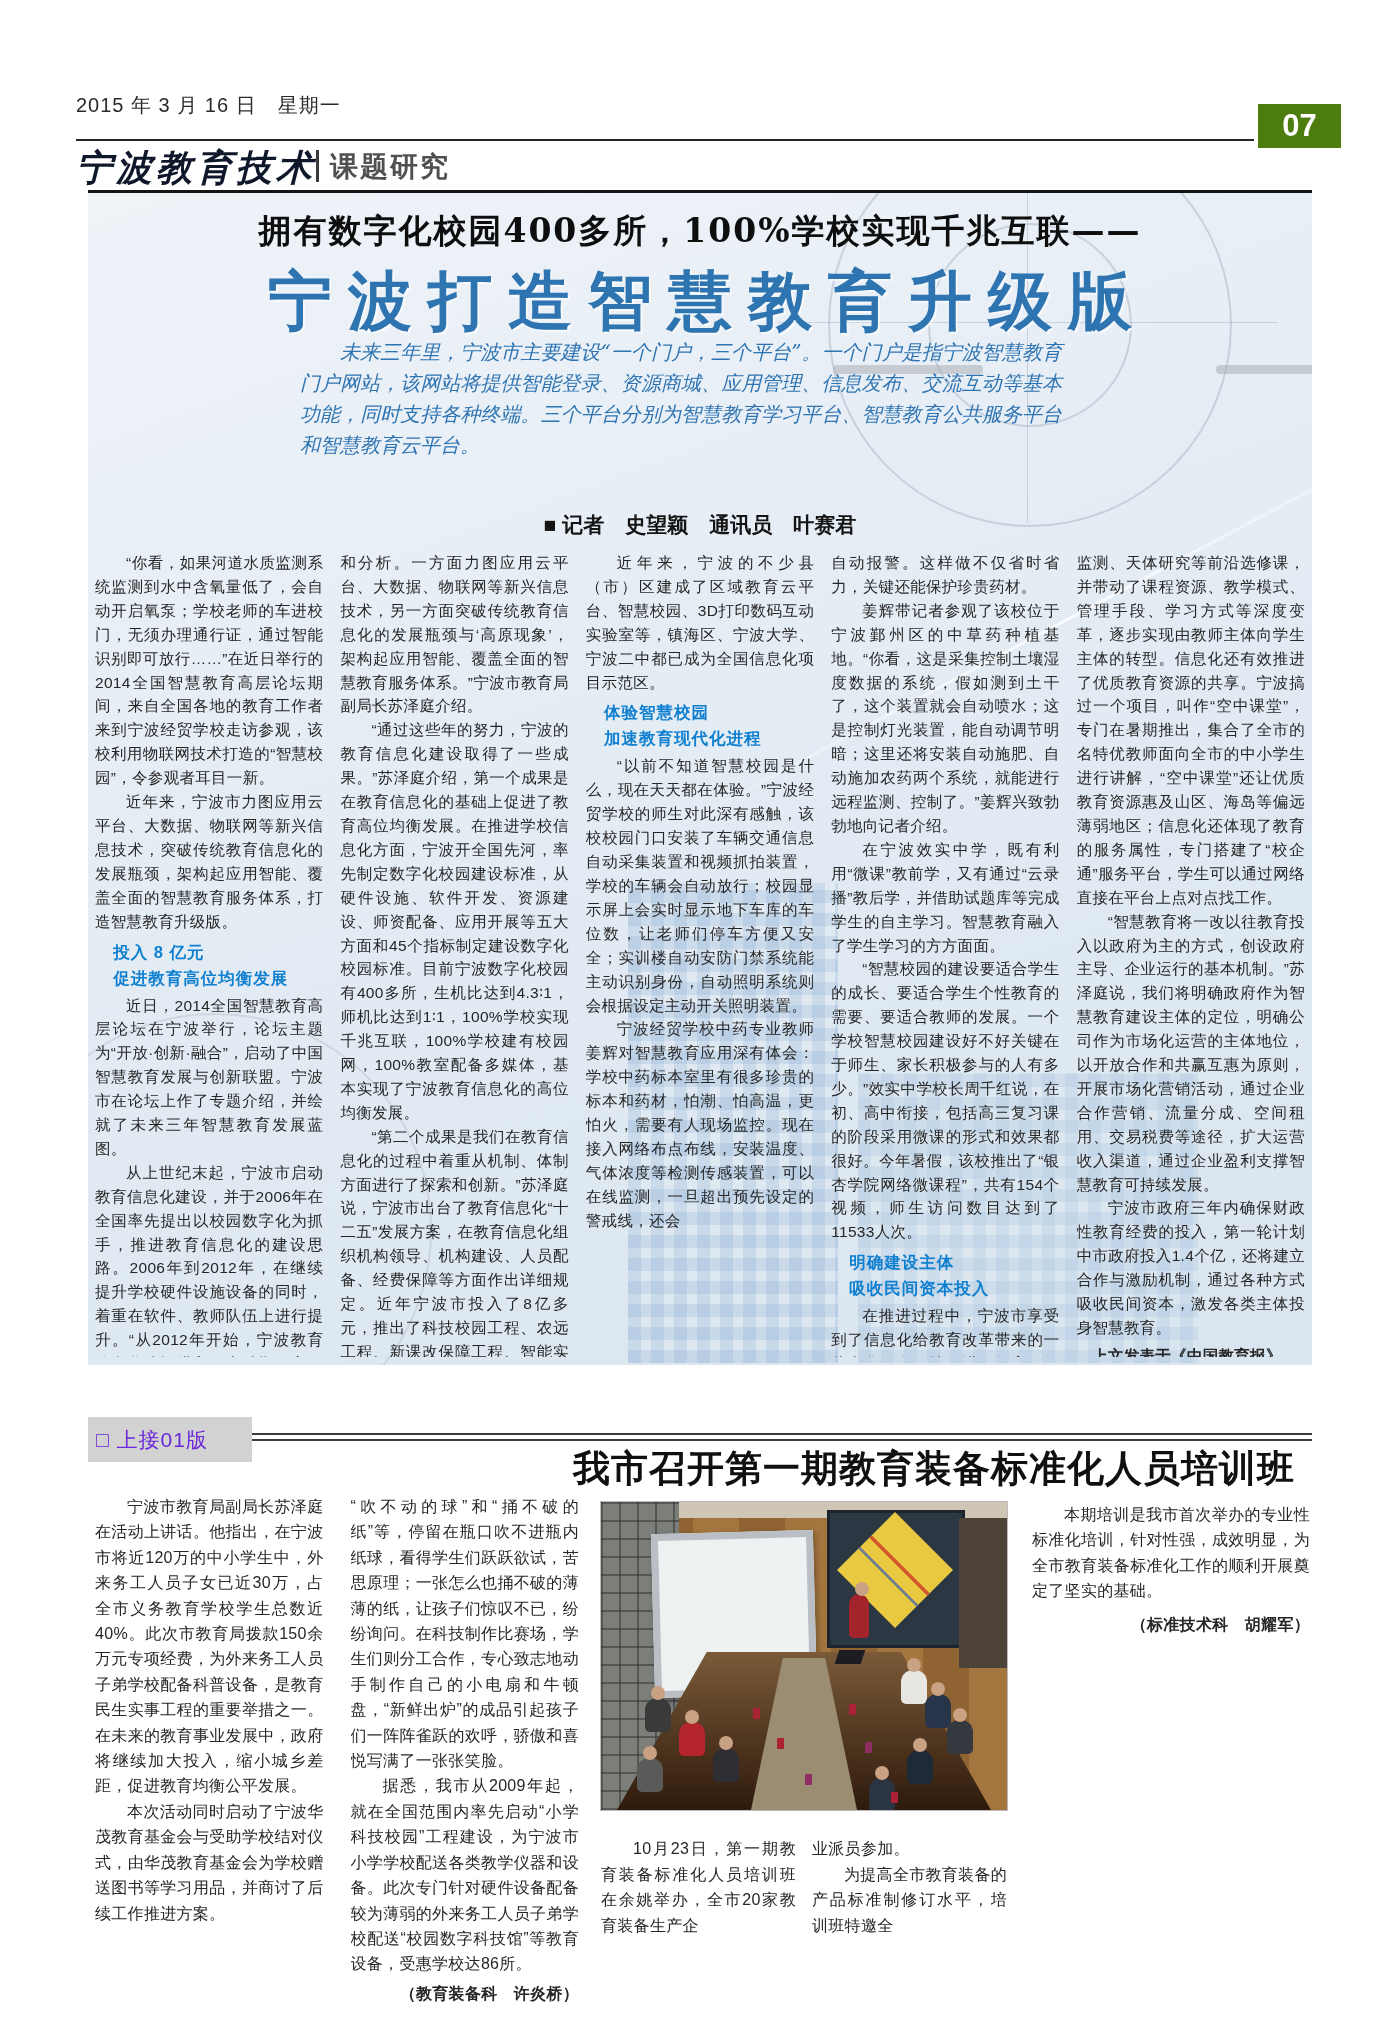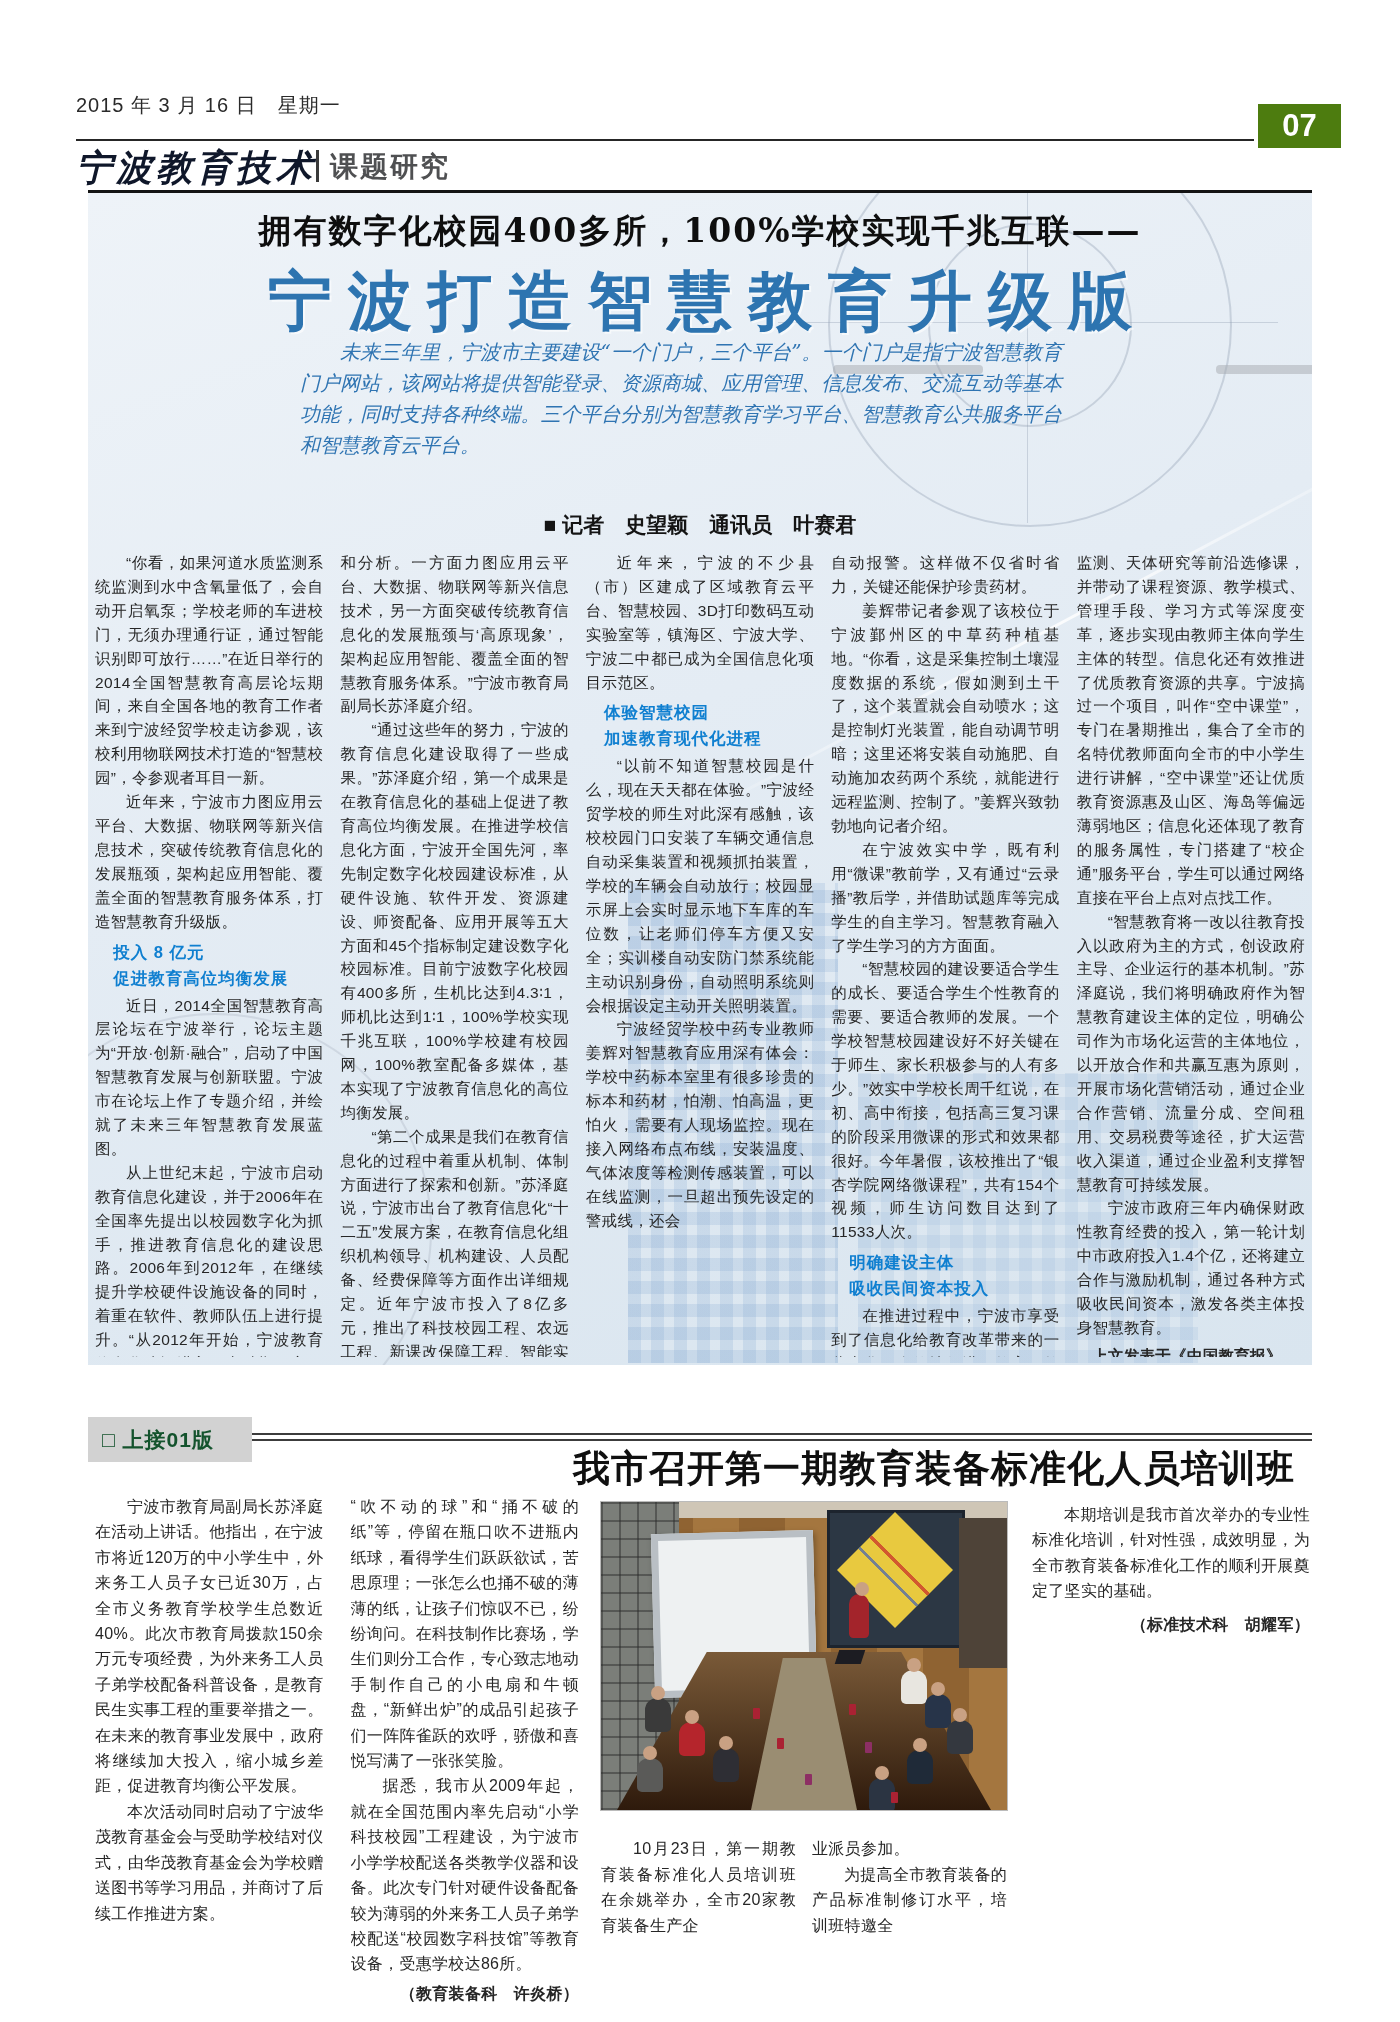--- a/index.html
+++ b/index.html
@@ -52,22 +52,22 @@
   .cols{left:7px;top:358px;width:1210px;height:806px;display:flex;gap:17px;}
   .col{flex:1;overflow:hidden;font-size:15.5px;line-height:23.9px;letter-spacing:.3px;
        color:#262626;text-align:justify;}
   .it-p{text-indent:2em;}
   .it-cont{text-indent:0;}
   .it-h{color:#0f7fd0;font-weight:bold;white-space:pre-line;text-indent:0;
         padding-left:1.1em;margin:5px 0 3px 0;font-size:16.5px;line-height:26px;letter-spacing:1px;}
   .it-credit{font-weight:bold;white-space:pre-line;text-indent:1em;margin-top:4px;}
 
   
-  .cont-label{left:88px;top:1417px;width:164px;height:45px;background:#d2d2d2;color:#14532d;
-              font-weight:bold;font-size:21px;line-height:45px;padding-left:14px;box-sizing:border-box;letter-spacing:1px;}
+  .cont-label{left:88px;top:1417px;width:164px;height:45px;background:#d2d2d2;color:#6d28d9;
+              font-weight:normal;font-size:21px;line-height:45px;padding-left:8px;box-sizing:border-box;letter-spacing:1px;}
   .dbl-line{left:252px;top:1433px;width:1060px;height:8px;
             border-top:2px solid #3c3c3c;border-bottom:2px solid #3c3c3c;box-sizing:border-box;}
   .cont-cols{left:95px;top:1494px;width:484px;height:512px;display:flex;gap:27px;}
   .cont-cols .col{font-size:16px;line-height:25.4px;}
   .cont-cols .it-credit{text-align:right;text-indent:0;}
 
   
   .train-headline{left:556px;top:1444px;width:756px;text-align:center;font-size:37px;
                   font-weight:bold;color:#101010;letter-spacing:1px;}
   .photo{left:601px;top:1502px;width:406px;height:308px;overflow:hidden;background:#8a6a45;

